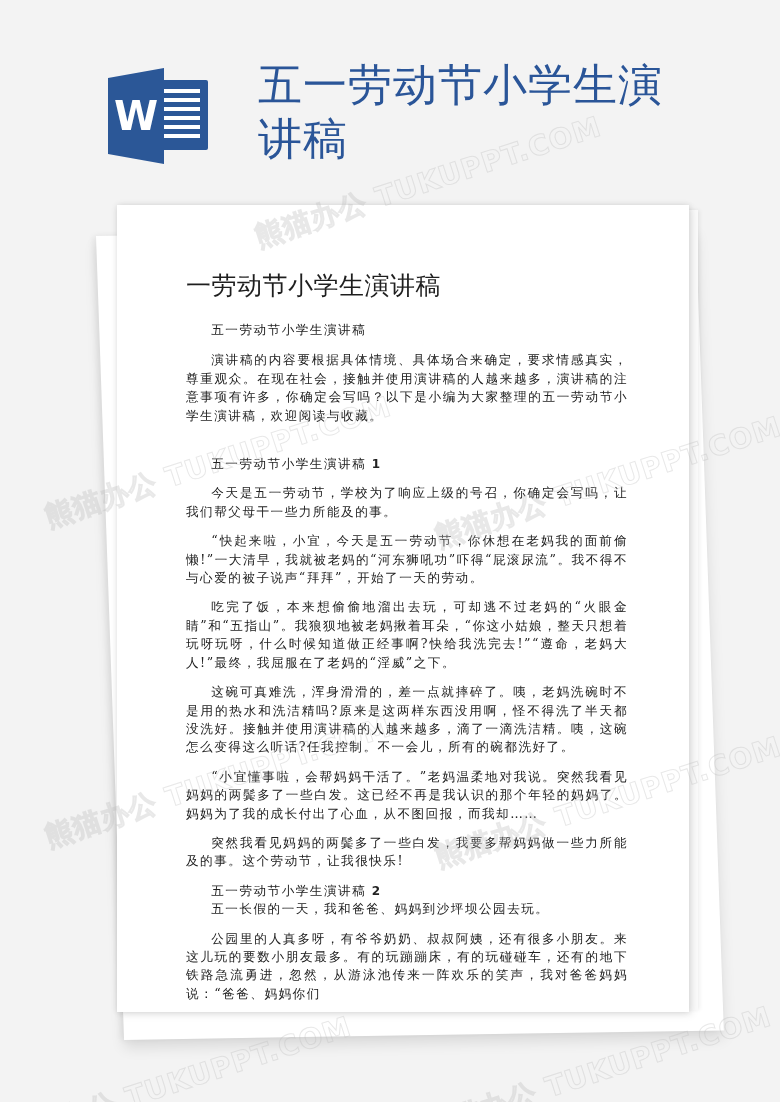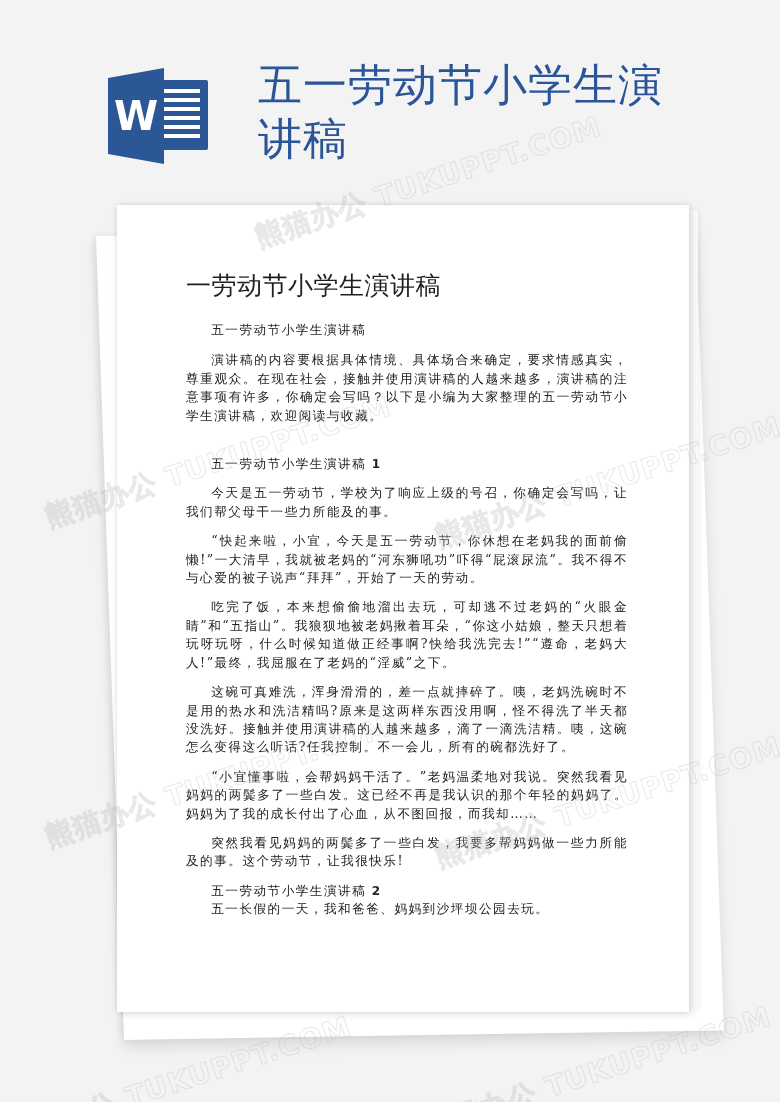--- a/index.html
+++ b/index.html
@@ -93,20 +93,21 @@
     <p class="para section-head"><span>五一劳动节小学生演讲稿</span> <span class="sec-num">1</span></p>
     <p class="para">今天是五一劳动节，学校为了响应上级的号召，你确定会写吗，让我们帮父母干一些力所能及的事。</p>
     <p class="para">“快起来啦，小宜，今天是五一劳动节，你休想在老妈我的面前偷懒!”一大清早，我就被老妈的“河东狮吼功”吓得“屁滚尿流”。我不得不与心爱的被子说声“拜拜”，开始了一天的劳动。</p>
     <p class="para">吃完了饭，本来想偷偷地溜出去玩，可却逃不过老妈的“火眼金睛”和“五指山”。我狼狈地被老妈揪着耳朵，“你这小姑娘，整天只想着玩呀玩呀，什么时候知道做正经事啊?快给我洗完去!”“遵命，老妈大人!”最终，我屈服在了老妈的“淫威”之下。</p>
     <p class="para">这碗可真难洗，浑身滑滑的，差一点就摔碎了。咦，老妈洗碗时不是用的热水和洗洁精吗?原来是这两样东西没用啊，怪不得洗了半天都没洗好。接触并使用演讲稿的人越来越多，滴了一滴洗洁精。咦，这碗怎么变得这么听话?任我控制。不一会儿，所有的碗都洗好了。</p>
     <p class="para">“小宜懂事啦，会帮妈妈干活了。”老妈温柔地对我说。突然我看见妈妈的两鬓多了一些白发。这已经不再是我认识的那个年轻的妈妈了。妈妈为了我的成长付出了心血，从不图回报，而我却……</p>
     <p class="para">突然我看见妈妈的两鬓多了一些白发，我要多帮妈妈做一些力所能及的事。这个劳动节，让我很快乐!</p>
 
     <p class="para section-head2"><span>五一劳动节小学生演讲稿</span> <span class="sec-num">2</span></p>
     <p class="para">五一长假的一天，我和爸爸、妈妈到沙坪坝公园去玩。</p>
+    <p class="para">公园里的人真多呀，有爷爷奶奶、叔叔阿姨，还有很多小朋友。来这儿玩的要数小朋友最多。有的玩蹦蹦床，有的玩碰碰车，还有的地下铁路急流勇进，忽然，从游泳池传来一阵欢乐的笑声，我对爸爸妈妈说：“爸爸、妈妈你们</p>
   </div>
 </div>
 
 <div class="watermark" style="left:250px; top:220px;">熊猫办公 TUKUPPT.COM</div>
 <div class="watermark" style="left:40px; top:500px;">熊猫办公 TUKUPPT.COM</div>
 <div class="watermark" style="left:430px; top:520px;">熊猫办公 TUKUPPT.COM</div>
 <div class="watermark" style="left:40px; top:820px;">熊猫办公 TUKUPPT.COM</div>
 <div class="watermark" style="left:430px; top:840px;">熊猫办公 TUKUPPT.COM</div>
 <div class="watermark" style="left:0px; top:1120px;">熊猫办公 TUKUPPT.COM</div>
 <div class="watermark" style="left:420px; top:1110px;">熊猫办公 TUKUPPT.COM</div>

